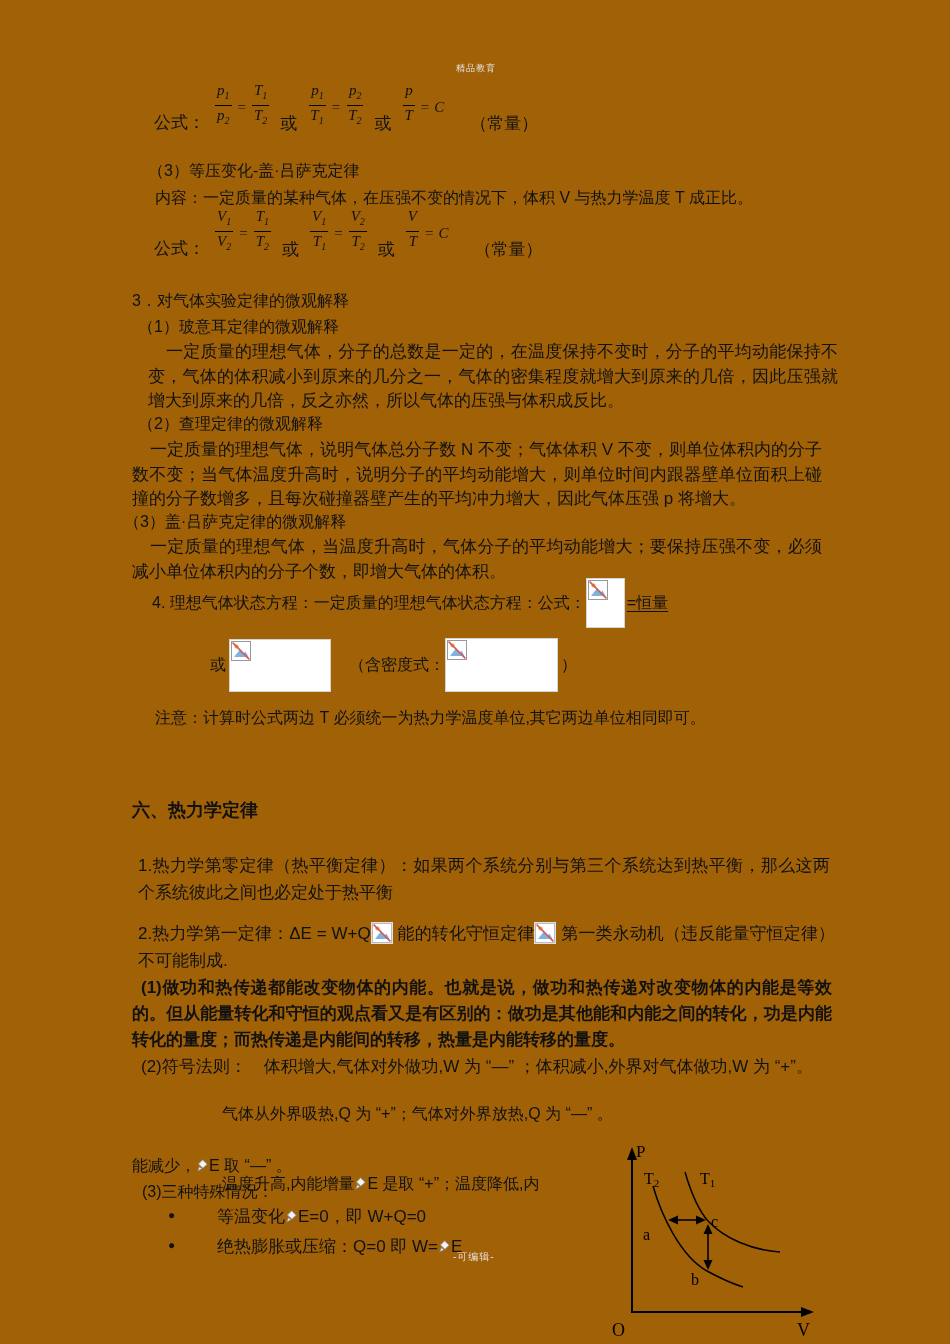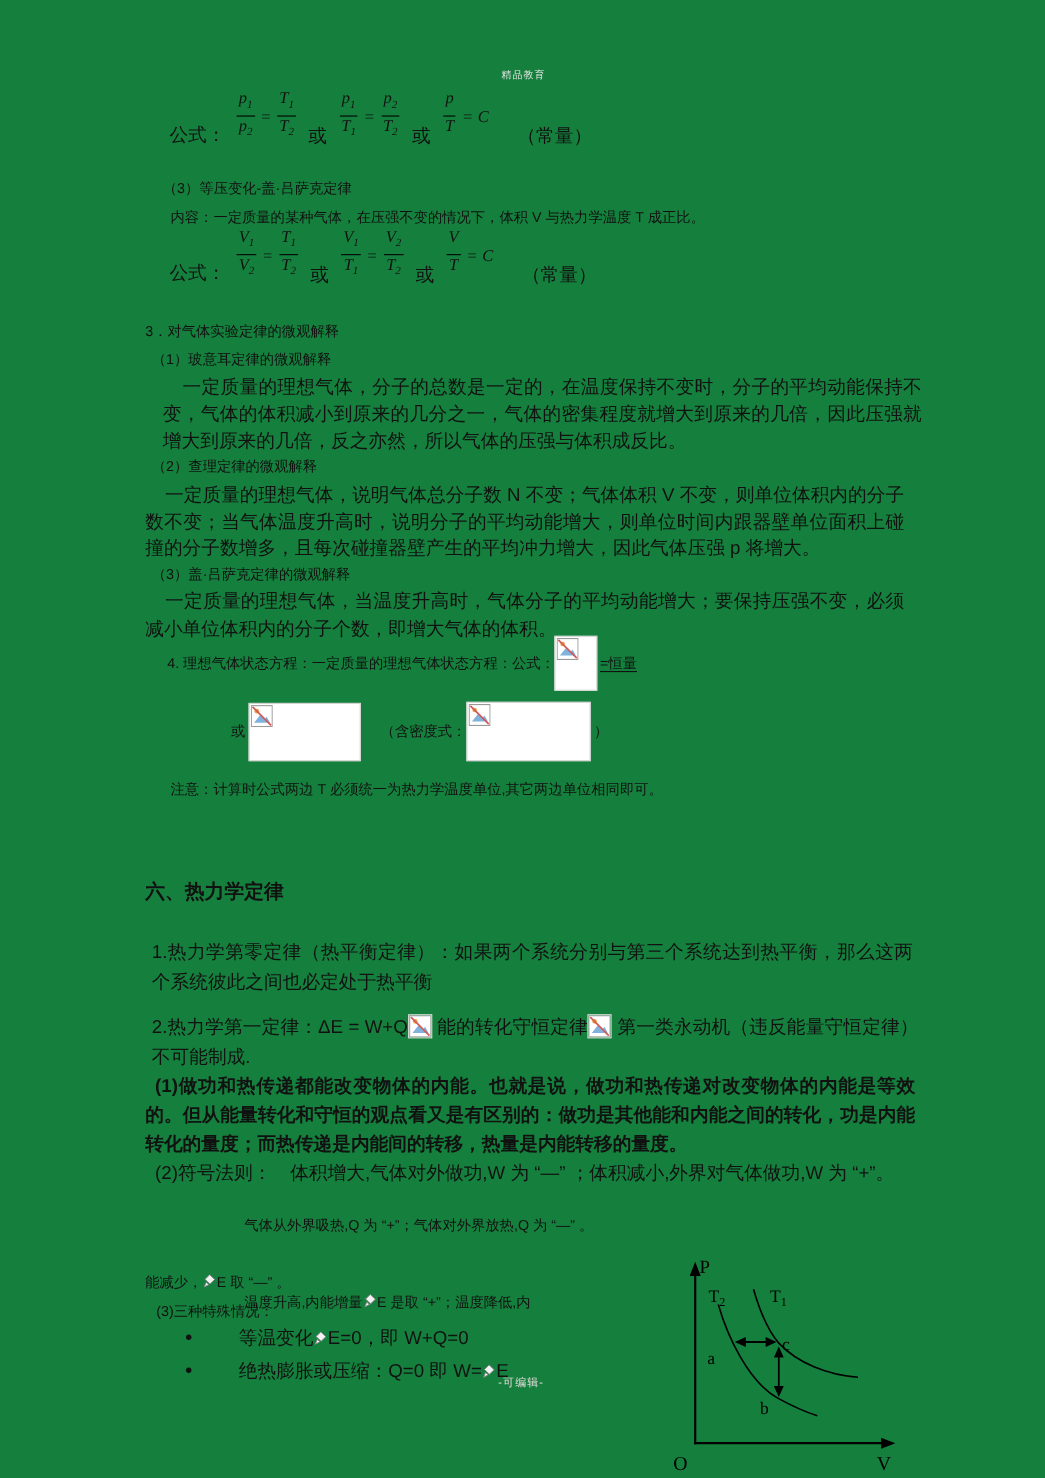--- a/index.html
+++ b/index.html
@@ -1,24 +1,24 @@
 <!DOCTYPE html>
 <html><head>
 <meta charset="utf-8">
 <style>
   html,body{margin:0;padding:0;background:#fff;}
-  .page{position:relative;width:950px;height:1344px;background:#15803d;overflow:hidden;
+  .page{position:relative;width:950px;height:1344px;background:#a16207;overflow:hidden;
         font-family:"Liberation Sans",sans-serif;color:#111;}
-  .t{position:absolute;font-size:13px;white-space:nowrap;line-height:20px;}
+  .t{position:absolute;font-size:16px;white-space:nowrap;line-height:20px;}
   .para{position:absolute;font-size:17px;text-align:justify;line-height:24.5px;}
   .wm{position:absolute;white-space:nowrap;}
   
   .formula{position:absolute;display:flex;align-items:flex-end;height:52px;}
   .flabel{font-size:17px;margin:0 6px 2px 0;}
-  .frac{display:inline-flex;flex-direction:column;align-items:center;
+  .frac{display:inline-flex;flex-direction:column;align-items:flex-end;
         font-family:"Liberation Serif",serif;font-style:italic;font-size:15px;
         line-height:17px;margin:0 4px 7px 4px;}
   .frac .fnum{border-bottom:1px solid #000;padding:0 2px 1px 2px;}
   .frac .fden{padding:1px 2px 0 2px;}
   .frac sub{font-size:10px;font-style:italic;}
   .feq{font-family:"Liberation Serif",serif;font-size:15px;margin:0 2px 20px 2px;}
   .for{font-size:17px;margin:0 7px 1px 7px;}
   .fconst{font-family:"Liberation Serif",serif;font-style:italic;font-size:15px;margin:0 0 20px 3px;}
   .fnote{font-size:17px;margin:0 0 1px 26px;}
   
@@ -103,21 +103,21 @@
     <span class="feq">=</span>
     <span class="fconst">C</span>
     <span class="fnote">（常量）</span>
   </div>
 
   <div class="t" style="left:132px;top:291px;">3．对气体实验定律的微观解释</div>
   <div class="t" style="left:138px;top:317px;">（1）玻意耳定律的微观解释</div>
   <div class="para" style="left:148px;top:340px;width:690px;text-indent:18px;">一定质量的理想气体，分子的总数是一定的，在温度保持不变时，分子的平均动能保持不变，气体的体积减小到原来的几分之一，气体的密集程度就增大到原来的几倍，因此压强就增大到原来的几倍，反之亦然，所以气体的压强与体积成反比。</div>
   <div class="t" style="left:138px;top:414px;">（2）查理定律的微观解释</div>
   <div class="para" style="left:132px;top:438px;width:690px;text-indent:18px;">一定质量的理想气体，说明气体总分子数 N 不变；气体体积 V 不变，则单位体积内的分子数不变；当气体温度升高时，说明分子的平均动能增大，则单位时间内跟器壁单位面积上碰撞的分子数增多，且每次碰撞器壁产生的平均冲力增大，因此气体压强 p 将增大。</div>
-  <div class="t" style="left:138px;top:512px;">（3）盖·吕萨克定律的微观解释</div>
+  <div class="t" style="left:124px;top:512px;">（3）盖·吕萨克定律的微观解释</div>
   <div class="para" style="left:132px;top:535px;width:690px;text-indent:18px;">一定质量的理想气体，当温度升高时，气体分子的平均动能增大；要保持压强不变，必须减小单位体积内的分子个数，即增大气体的体积。</div>
 
   <div class="rowflex" style="left:152px;top:578px;height:50px;">
     <span class="t" style="position:static;">4. 理想气体状态方程：一定质量的理想气体状态方程：公式：</span>
     <span class="img-box" style="width:37px;height:48px;">
       <svg width="20" height="20" viewBox="0 0 20 20">
         <rect x="0.5" y="0.5" width="19" height="19" fill="#fff" stroke="#999"></rect>
         <circle cx="5.5" cy="5.5" r="2.1" fill="#f0a23e"></circle>
         <path d="M3 16 L8.5 9 L12.5 13 L14.5 10.5 L17.5 16 Z" fill="#7fb2dc"></path>
         <line x1="1.6" y1="1.6" x2="18.4" y2="18.4" stroke="#cf5b5b" stroke-width="1.6"></line>

